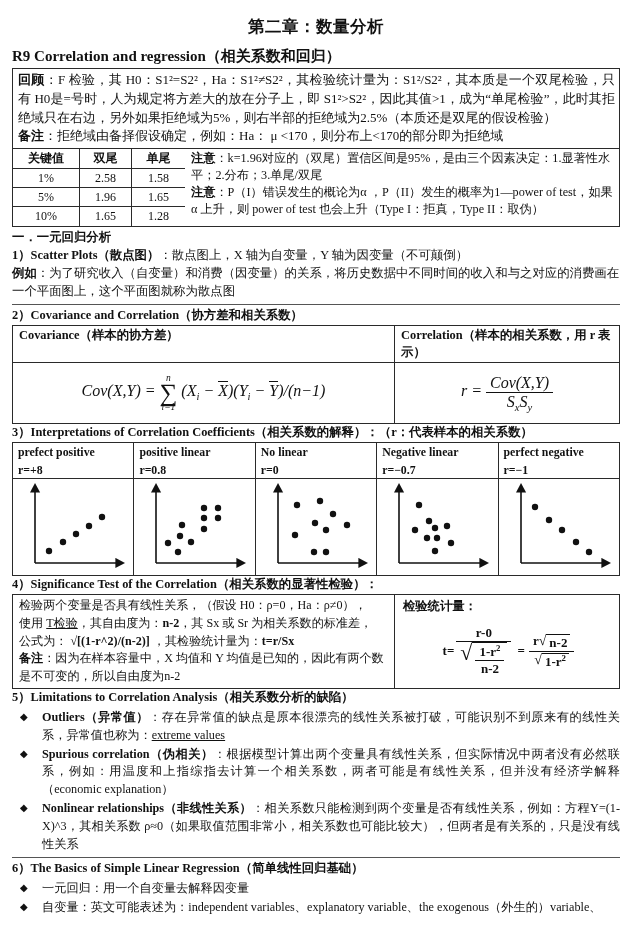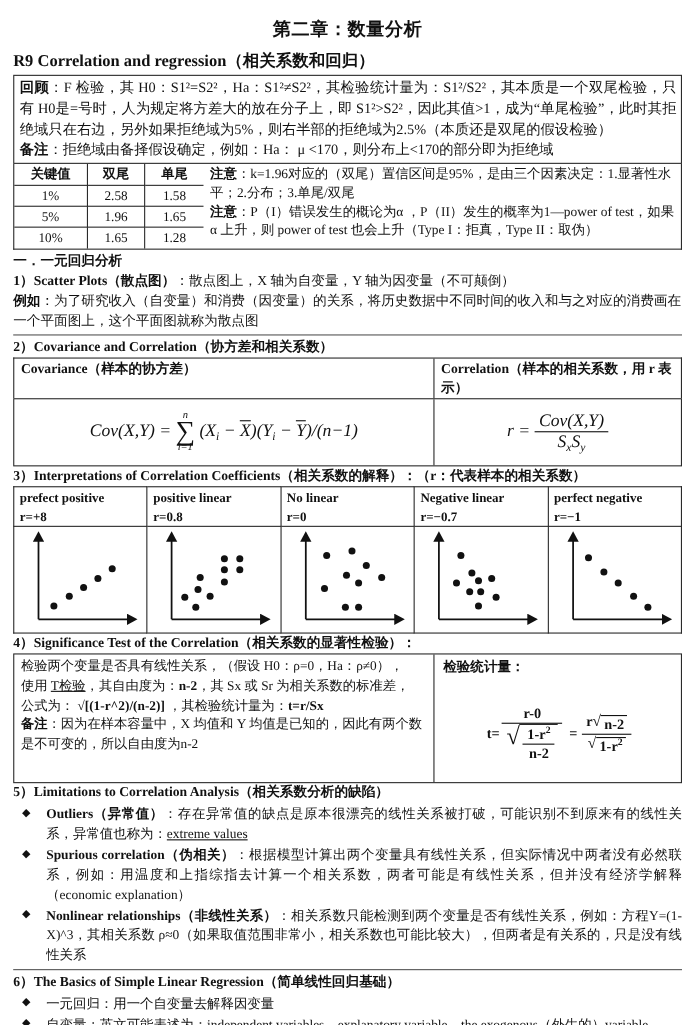--- a/index.html
+++ b/index.html
@@ -354,21 +354,21 @@
     <div class="sig-left">
       <div>检验两个变量是否具有线性关系，（假设 H0：ρ=0，Ha：ρ≠0），</div>
       <div><span>使用 </span><span class="ul">T检验</span><span>，其自由度为：</span><b>n-2</b><span>，其 Sx 或 Sr 为相关系数的标准差，</span></div>
       <div><span>公式为： </span><b>√[(1-r^2)/(n-2)]</b><span> ，其检验统计量为：</span><b>t=r/Sx</b></div>
       <div><b>备注</b><span>：因为在样本容量中，X 均值和 Y 均值是已知的，因此有两个数是不可变的，所以自由度为n-2</span></div>
     </div>
     <div class="sig-right">
       <div class="hd">检验统计量：</div>
       <div class="tstat">
         <span>t=</span>
-        <span class="frac" style="margin:16px 2px;">
+        <span class="frac" style="margin:0 2px;">
           <span class="num">r-0</span>
           <span class="den">
             <span class="sqrtbox">
                 <span class="rad">√</span>
                 <span class="under" style="padding-top:1px;">
               <span class="frac"><span class="num">1-r<sup>2</sup></span><span class="den">n-2</span></span>
             </span>
               </span>
           </span>
         </span>

